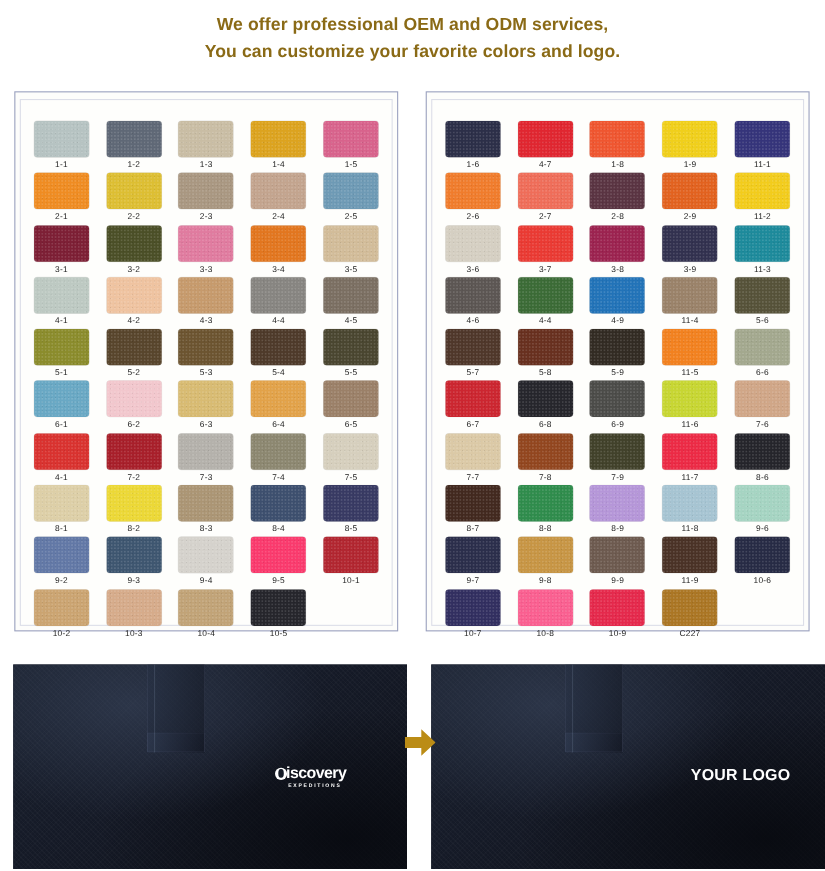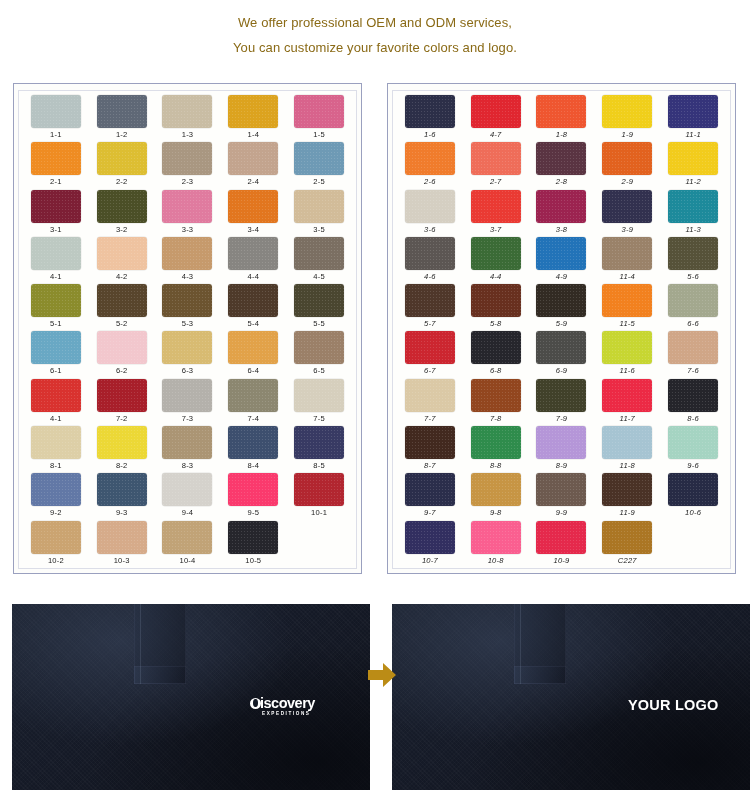--- a/index.html
+++ b/index.html
@@ -18,22 +18,22 @@
   }
 
   
   .headline {
     position: absolute;
     left: 0;
     top: 10px;
     width: 750px;
     text-align: center;
     color: #8a6a16;
-    font-weight: normal;
-    font-size: 13px;
+    font-weight: bold;
+    font-size: 16px;
     line-height: 25px;
     letter-spacing: 0.1px;
   }
   .headline .line { display: block; white-space: nowrap; }
 
   
   .charts {
     position: absolute;
     left: 0;
     top: 83px;
@@ -43,28 +43,28 @@
   .chart-panel {
     position: absolute;
     top: 0;
     width: 349px;
     height: 491px;
     background: #fdfdfb;
     border: 1px solid #9aa0bf;
     padding: 6px 4px 4px 4px;
   }
   .chart-panel.left  { left: 13px; }
-  .chart-panel.right { left: 387px; font-style: italic; }
+  .chart-panel.right { left: 387px; }
 
   .chart-inner {
     width: 100%;
     height: 100%;
     border: 1px solid #dcdee8;
     background: #fefefc;
-    padding-top: 4px;
+    padding-top: 19px;
   }
 
   .swatch-grid {
     display: grid;
     grid-template-columns: repeat(5, 1fr);
     grid-auto-rows: 47.3px;
     width: 100%;
     padding: 0 4px;
   }
   .swatch-cell {

